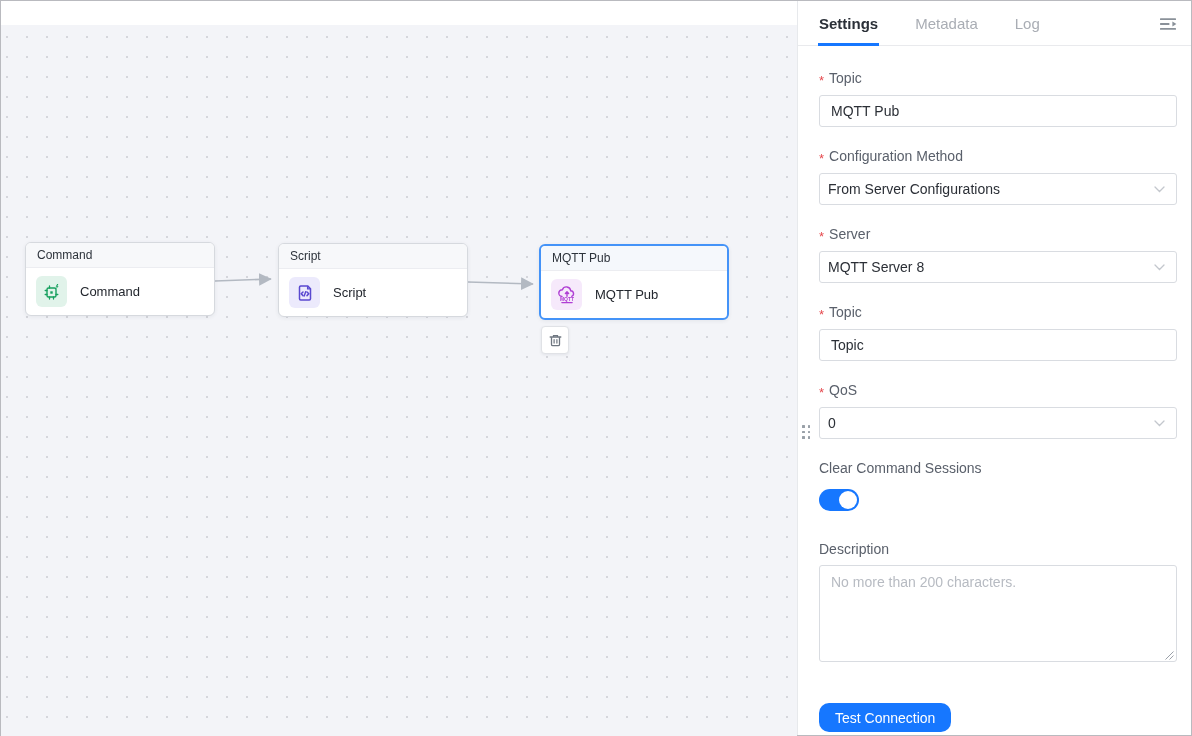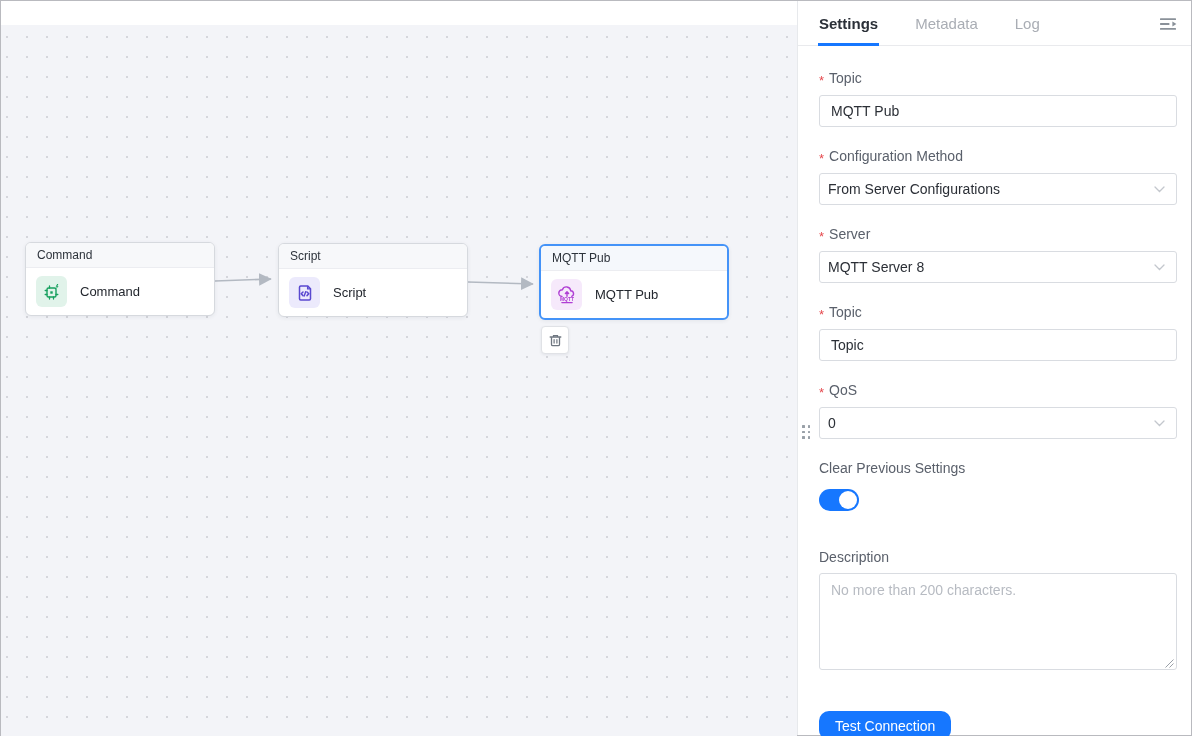--- a/index.html
+++ b/index.html
@@ -116,21 +116,21 @@
   .toggle {
     width:40px; height:22px; border-radius:11px;
     background:#1677ff; position:relative; cursor:pointer;
     margin-top:11px;
   }
   .toggle .knob {
     position:absolute; top:2px; left:20px;
     width:18px; height:18px; border-radius:50%;
     background:#fff;
   }
-  .desc-item { margin-top:36px; }
+  .desc-item { margin-top:28px; }
   .textarea-wrap { position:relative; width:358px; }
   textarea.desc {
     width:358px; height:97px;
     border:1px solid #d9dce1; border-radius:3px;
     font-family:"Liberation Sans", sans-serif;
     font-size:14px; color:#0c4a6e;
     padding:8px 11px;
     resize:none;
   }
   textarea.desc::placeholder { color:#b7bbc2; }
@@ -310,21 +310,21 @@
           <span style="display:flex;">
             <svg width="11" height="7" viewBox="0 0 11 7" fill="none">
                 <path d="M1 1 L5.5 5.5 L10 1" stroke="#c3c7cd" stroke-width="1.3" stroke-linecap="round"></path>
               </svg>
           </span>
         </div>
       </div>
 
       <div class="form-item">
         <div class="form-label">
-          <span>Clear Previous Settings</span>
+          <span>Clear Command Sessions</span>
         </div>
         <div class="toggle">
           <span class="knob"></span>
         </div>
       </div>
 
       <div class="form-item desc-item">
         <div class="form-label">
           <span>Description</span>
         </div>

